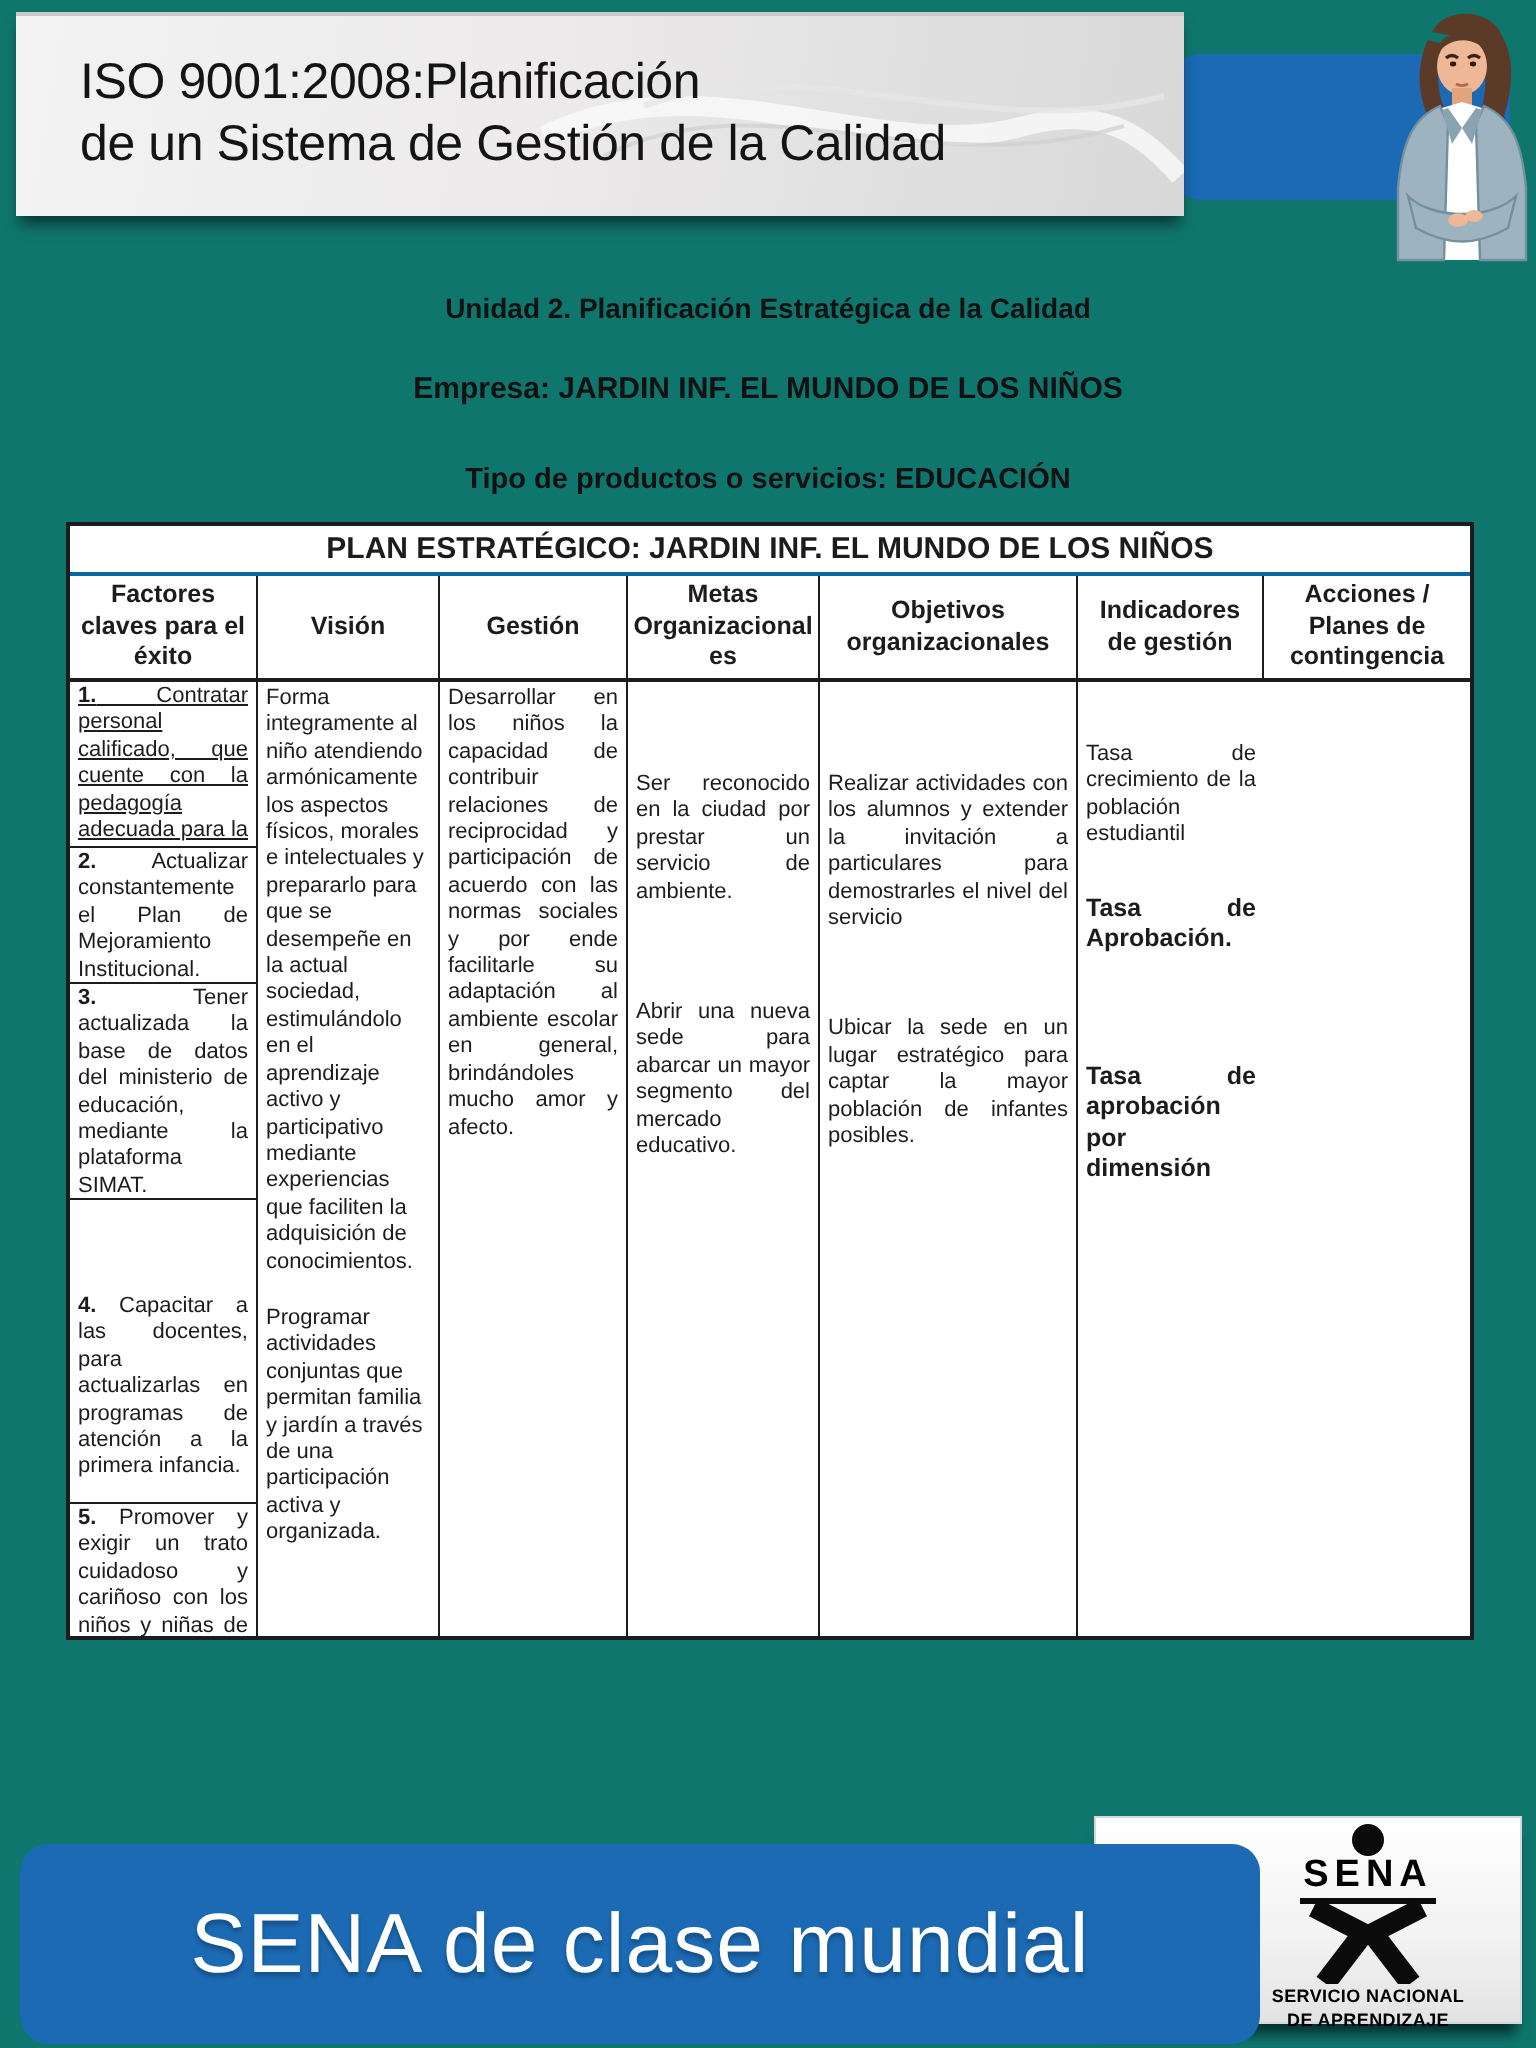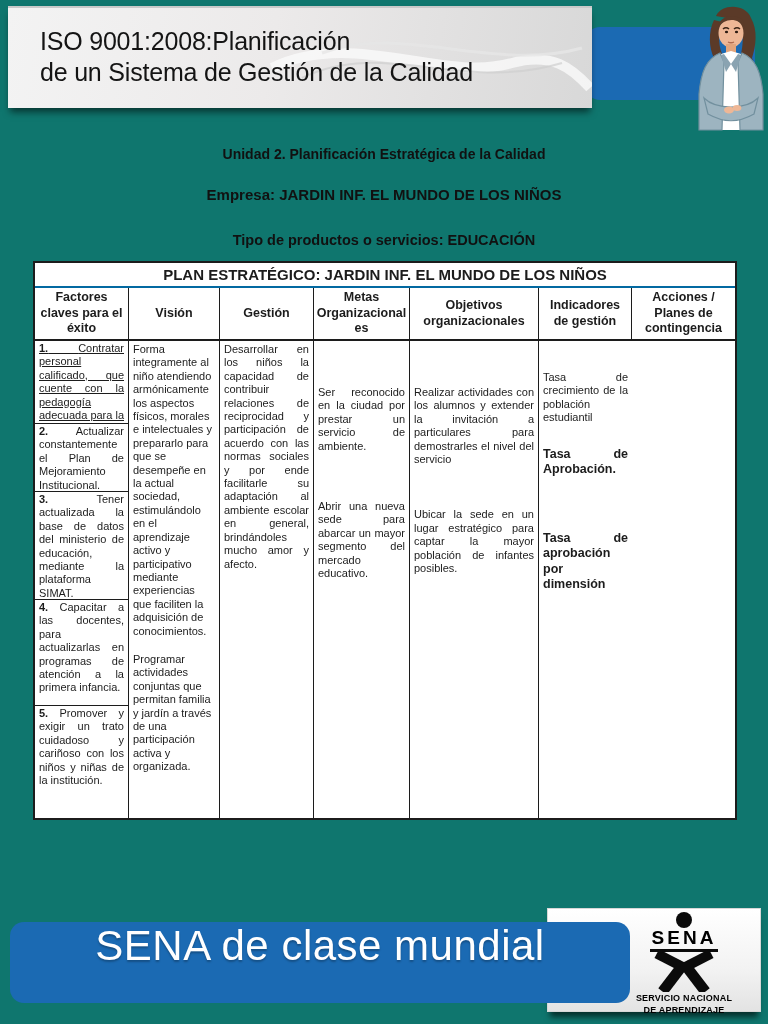--- a/index.html
+++ b/index.html
@@ -36,42 +36,42 @@
                    border-right:1.5px solid #1c1c1c; word-break:break-word; }
   .t-head .hcell:last-child, .t-body .bcell:last-child { border-right:none; }
   .t-body { display:flex; height:477px; }
   .t-body .bcell { border-right:1.5px solid #1c1c1c; font-size:11px; line-height:1.22;
                    overflow:hidden; }
   .w1{width:94px;} .w2{width:91px;} .w3{width:94px;} .w4{width:96px;} .w5{width:129px;} .w6{width:93px;} .w7{flex:1;}
   .jp { text-align:justify; padding:2px 4px 0 4px; }
   .lp { text-align:left; padding:2px 4px 0 4px; }
   .fitem { border-bottom:1.5px solid #1c1c1c; padding:1px 4px; text-align:justify; overflow:hidden; }
   .fitem .num { font-weight:bold; }
-  .fi1{height:83px;text-decoration:underline;} .fi2{height:68px;} .fi3{height:108px;} .fi4{height:106px;}
+  .fi1{height:83px;text-decoration:underline;} .fi2{height:68px;} .fi3{height:108px;} .fi4{height:106px;margin-top:46px;}
   .fi5{border-bottom:none; flex:1;}
   .m-top1 { margin-top:43px; } .m-gap1 { margin-top:45px; }
   .m-top2 { margin-top:43px; } .m-gap2 { margin-top:40px; }
   .m-top3 { margin-top:28px; } .ind-b { font-weight:bold; font-size:12.5px; }
   .m-gap3a { margin-top:20px; } .m-gap3b { margin-top:52px; }
   .m-top4 { margin-top:116px; }
 
   
   .logo-box { position:absolute; left:547px; top:908px; width:214px; height:104px;
               background:linear-gradient(180deg,#ffffff 0%,#f2f2f2 60%,#e3e3e3 100%);
               border:1px solid #d7d7d7;
               box-shadow:0 8px 6px -3px rgba(0,0,0,0.6); z-index:1; }
   .logo-inner { position:absolute; right:5px; top:3px; width:142px; text-align:center; color:#000; }
   .logo-head { width:16px; height:16px; border-radius:50%; background:#0b0b0b; margin:0 auto 0 auto; }
   .logo-word { display:inline-block; font-weight:bold; font-size:19px; letter-spacing:3px;
                line-height:1.05; border-bottom:3px solid #0b0b0b; padding:0 2px 1px 2px; }
   .logo-fig { display:block; margin:-2px auto 0 auto; }
   .logo-caption { font-size:9px; font-weight:bold; line-height:1.3; letter-spacing:0.2px; margin-top:1px; }
-  .blue-bar { position:absolute; left:10px; top:922px; width:620px; height:81px;
+  .blue-bar { position:absolute; left:10px; top:922px; width:620px; height:100px;
               background:var(--accent_blue,#1b6ab3); border-radius:14px; z-index:2;
-              display:flex; align-items:flex-start; justify-content:center; }
+              display:flex; align-items:center; justify-content:center; }
   .slogan { color:#ffffff; font-size:42px; letter-spacing:0.5px;
             text-shadow:0 2px 2px rgba(0,0,0,0.25); }
 </style>
 </head>
 <body>
 
 <div class="page">
 
   <div class="hdr-blue"></div>
   <div class="banner">

